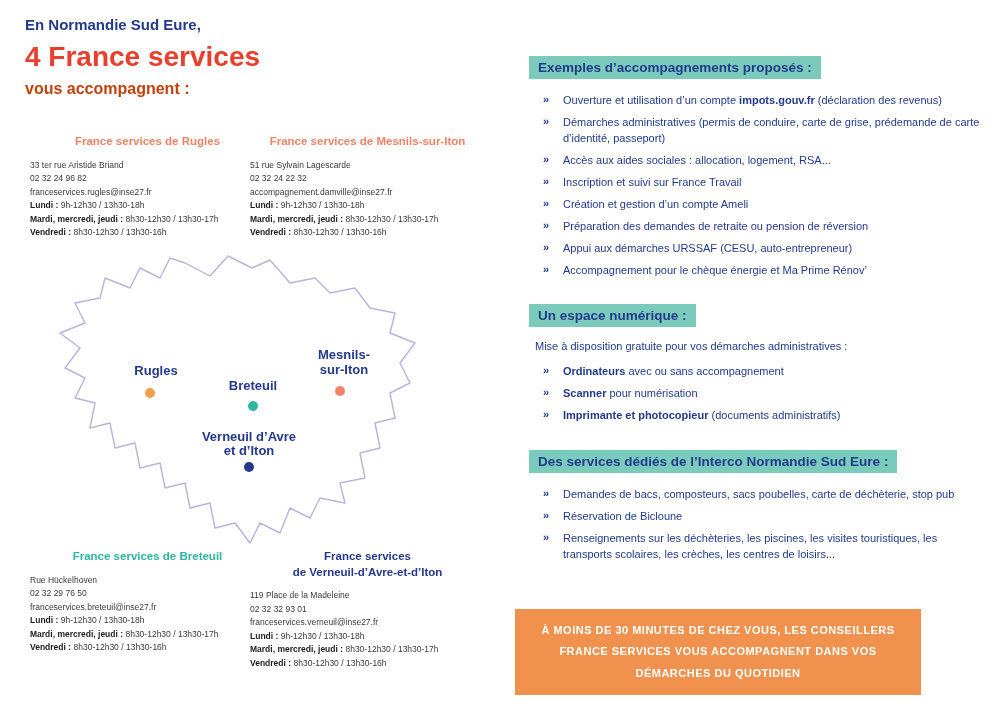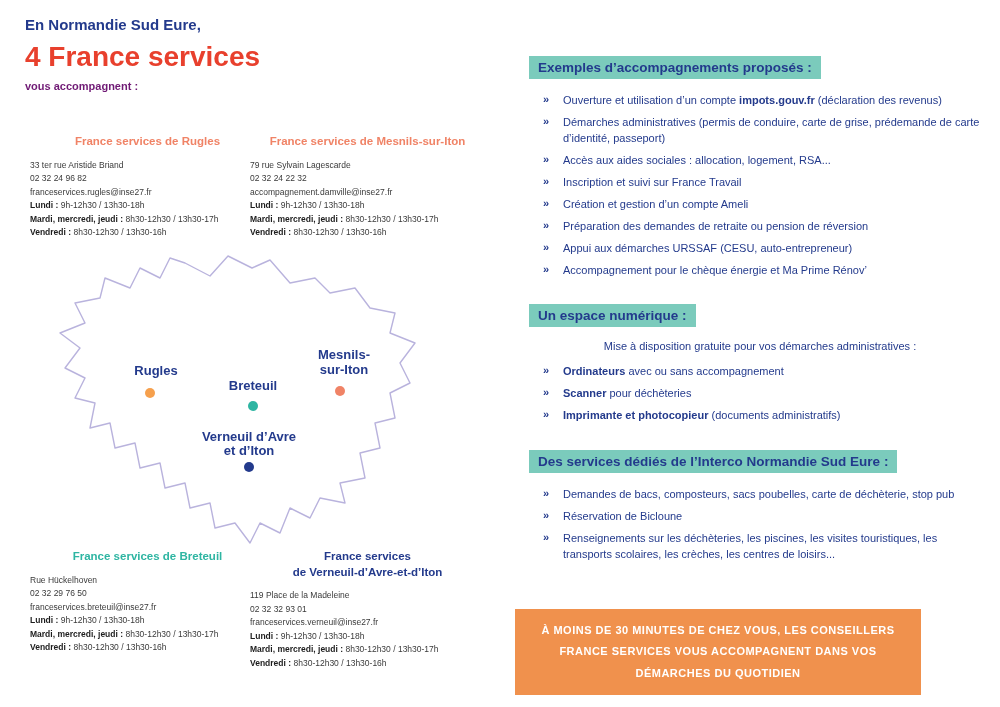--- a/index.html
+++ b/index.html
@@ -4,39 +4,39 @@
 <style>
   html,body{margin:0;padding:0;}
   body{
     width:1000px;height:707px;background:#ffffff;position:relative;overflow:hidden;
     font-family:"Liberation Sans",sans-serif;color:#3b3b3b;
   }
   
   .hdr{position:absolute;left:25px;top:16px;}
   .hdr .region{font-size:15px;font-weight:bold;color:#233a8c;}
   .hdr .title{font-size:28px;font-weight:bold;color:#e8402d;margin-top:8px;}
-  .hdr .subtitle{font-size:11px;font-weight:bold;color:#701a75;margin-top:7px;}
+  .hdr .subtitle{font-size:16px;font-weight:bold;color:#c2410c;margin-top:7px;}
   
   .loc{position:absolute;width:235px;}
   .loc-name{font-size:11.5px;font-weight:bold;line-height:1.35;margin-bottom:9px;white-space:pre-line;text-align:center;}
   .c-coral{color:#f08366}.c-teal{color:#2eb5a2}.c-navy{color:#233a8c}
   .loc-body{font-size:8.5px;line-height:1.6;color:#3a3a3a;}
   .loc-body b{color:#1d1d1d;}
   
   .map{position:absolute;left:40px;top:243px;width:400px;height:310px;}
   .map text{font-family:"Liberation Sans",sans-serif;font-weight:bold;fill:#233a8c;font-size:13px;text-anchor:middle;}
   
   .right{position:absolute;left:515px;top:56px;width:470px;}
   .section{padding-left:14px;}
   .section + .section{margin-top:26px;}
   .sec-head{display:inline-block;background:#7bcbbc;color:#233a8c;font-weight:bold;font-size:13.5px;padding:4px 9px;margin-bottom:12px;}
   .bullets{margin-top:2px;}
   .bullet{position:relative;margin-left:14px;padding-left:20px;color:#233a8c;font-size:11px;line-height:1.45;margin-bottom:6px;}
   .bullet .mk{position:absolute;left:0;top:-1px;font-weight:bold;}
-  .intro{margin-left:6px;color:#233a8c;font-size:11px;line-height:1.45;margin-bottom:9px;text-align:center;}
+  .intro{margin-left:6px;color:#233a8c;font-size:11px;line-height:1.45;margin-bottom:9px;}
   .banner{
     margin-top:46px;background:#f0914d;color:#ffffff;font-weight:bold;font-size:11px;
     text-align:center;letter-spacing:0.5px;line-height:1.95;padding:11px 26px;box-sizing:border-box;width:406px;
   }
 </style>
 </head>
 <body>
 
 <div>
 
@@ -54,21 +54,21 @@
       <div>franceservices.rugles@inse27.fr</div>
       <div><b>Lundi :</b> <span>9h-12h30 / 13h30-18h</span></div>
       <div><b>Mardi, mercredi, jeudi :</b> <span>8h30-12h30 / 13h30-17h</span></div>
       <div><b>Vendredi :</b> <span>8h30-12h30 / 13h30-16h</span></div>
     </div>
   </div>
 
   <div class="loc" style="left:250px;top:134px;">
     <div class="loc-name c-coral">France services de Mesnils-sur-Iton</div>
     <div class="loc-body">
-      <div>79 rue Sylvain Lagescarde</div>
+      <div>51 rue Sylvain Lagescarde</div>
       <div>02 32 24 22 32</div>
       <div>accompagnement.damville@inse27.fr</div>
       <div><b>Lundi :</b> <span>9h-12h30 / 13h30-18h</span></div>
       <div><b>Mardi, mercredi, jeudi :</b> <span>8h30-12h30 / 13h30-17h</span></div>
       <div><b>Vendredi :</b> <span>8h30-12h30 / 13h30-16h</span></div>
     </div>
   </div>
 
   <svg class="map" viewBox="0 0 400 310">
     <path d="M145,20 L170,33 188,13 212,25 230,17 250,40 275,35 290,50 315,45 330,65 355,70 350,90 375,100 360,120 370,140 350,150 355,175 335,180 340,205 320,210 325,235 300,240 305,260 280,255 270,275 250,265 240,290 220,280 210,300 195,280 175,285 170,260 150,265 145,240 125,245 120,220 100,225 95,200 75,205 70,180 50,185 55,160 35,155 45,135 25,125 40,105 20,90 45,80 35,60 60,55 65,35 90,45 100,25 120,35 130,15 Z" fill="none" stroke="#b9b3dd" stroke-width="1.4" stroke-linejoin="round"></path>
@@ -123,21 +123,21 @@
         <div class="bullet"><span class="mk">»</span><span>Appui aux démarches URSSAF (CESU, auto-entrepreneur)</span></div>
         <div class="bullet"><span class="mk">»</span><span>Accompagnement pour le chèque énergie et Ma Prime Rénov’</span></div>
       </div>
     </div>
 
     <div class="section">
       <div class="sec-head">Un espace numérique :</div>
       <div class="intro">Mise à disposition gratuite pour vos démarches administratives :</div>
       <div class="bullets">
         <div class="bullet"><span class="mk">»</span><b>Ordinateurs</b><span> avec ou sans accompagnement</span></div>
-        <div class="bullet"><span class="mk">»</span><b>Scanner</b><span> pour déchèteries</span></div>
+        <div class="bullet"><span class="mk">»</span><b>Scanner</b><span> pour numérisation</span></div>
         <div class="bullet"><span class="mk">»</span><b>Imprimante et photocopieur</b><span> (documents administratifs)</span></div>
       </div>
     </div>
 
     <div class="section">
       <div class="sec-head">Des services dédiés de l’Interco Normandie Sud Eure :</div>
       <div class="bullets">
         <div class="bullet"><span class="mk">»</span><span>Demandes de bacs, composteurs, sacs poubelles, carte de déchèterie, stop pub</span></div>
         <div class="bullet"><span class="mk">»</span><span>Réservation de Bicloune</span></div>
         <div class="bullet"><span class="mk">»</span><span>Renseignements sur les déchèteries, les piscines, les visites touristiques, les transports scolaires, les crèches, les centres de loisirs...</span></div>

